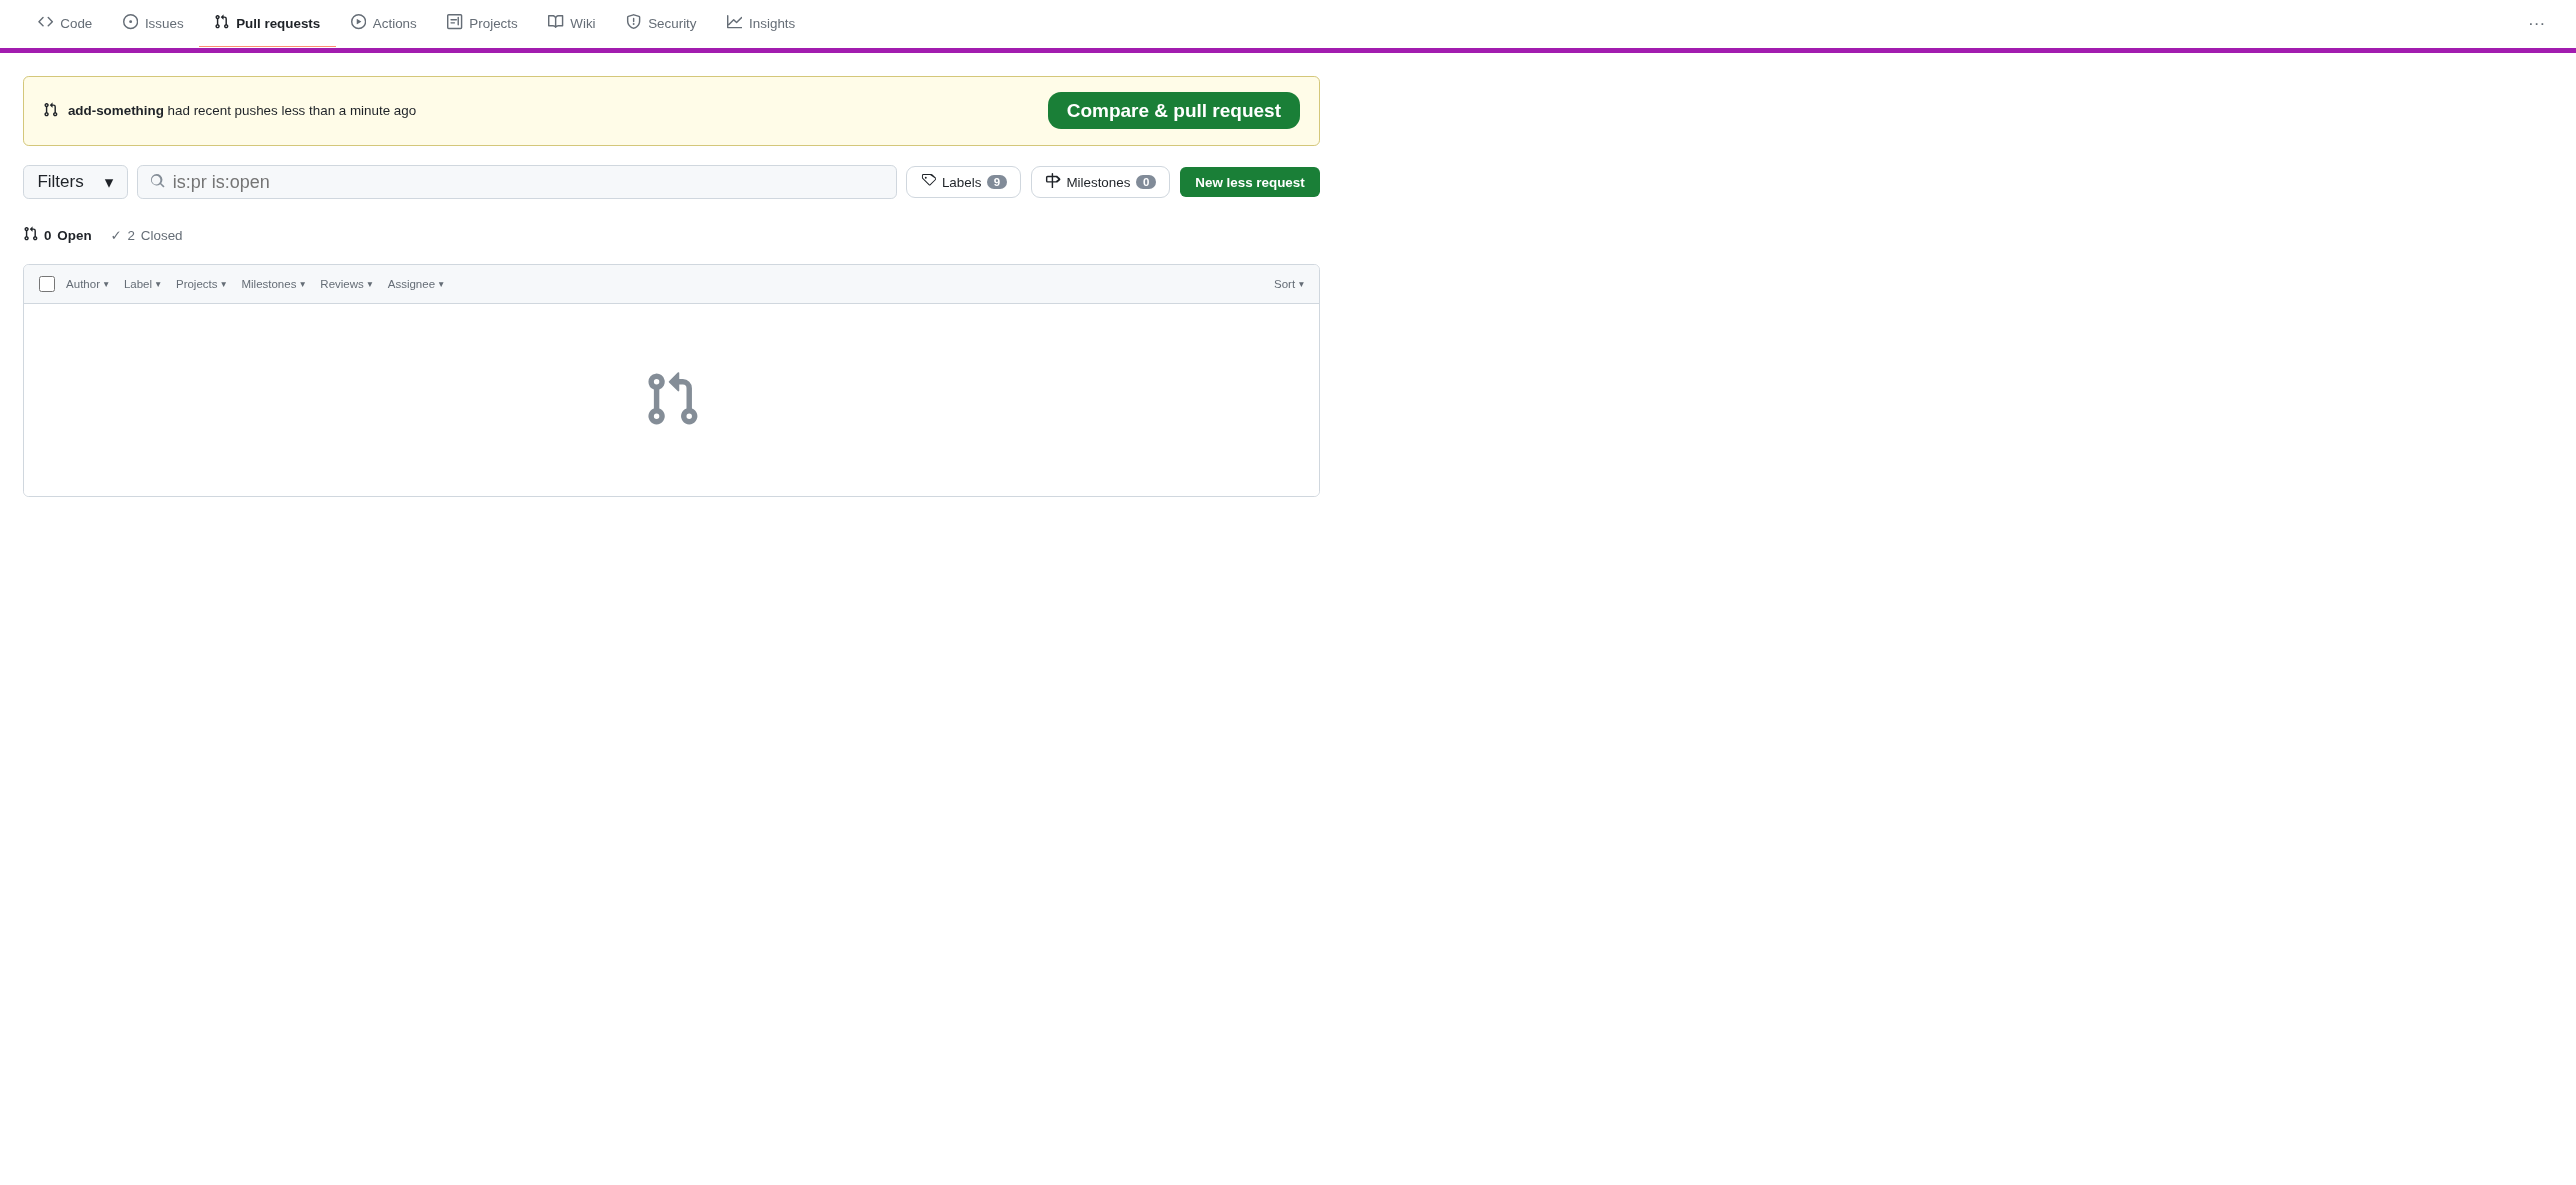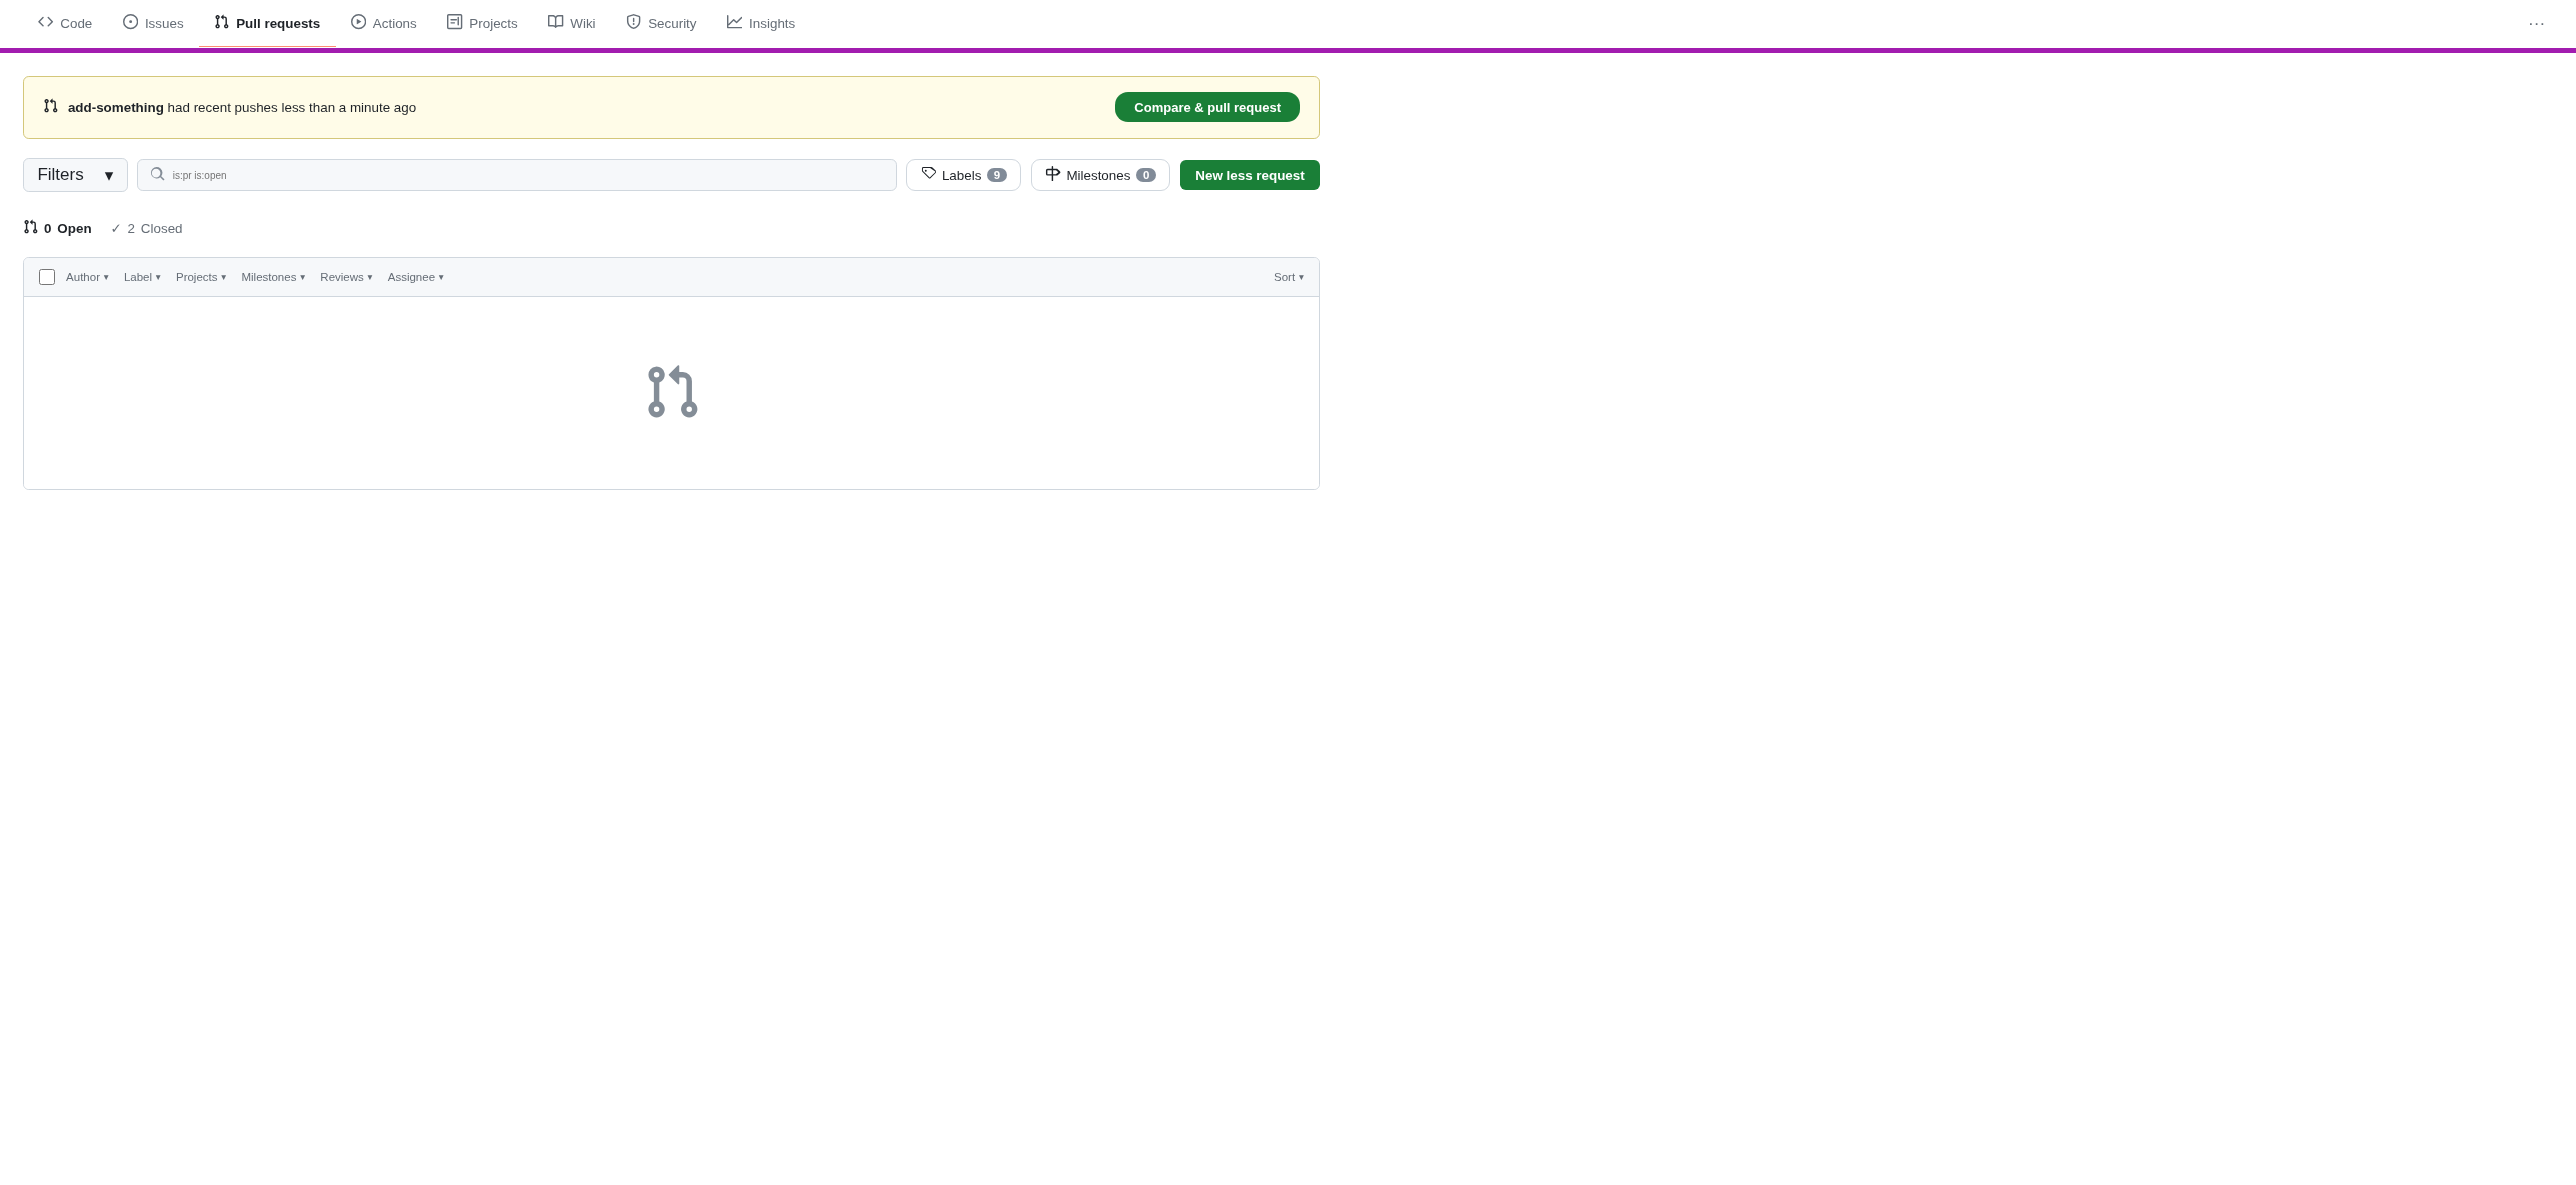--- a/index.html
+++ b/index.html
@@ -79,21 +79,21 @@
     }
     .banner-text strong {
       font-weight: 600;
     }
     .compare-btn {
       background: #1a7f37;
       color: #fff;
       border: none;
       border-radius: 13px;
       padding: 7.7px 19px;
-      font-size: 13px;
+      font-size: 19px;
       font-weight: 600;
       cursor: pointer;
       white-space: nowrap;
     }
 
     
     .filter-row {
       display: flex;
       align-items: center;
       gap: 9.6px;
@@ -118,21 +118,21 @@
       border: 1px solid #d0d7de;
       border-radius: 5.8px;
       padding: 5.8px 11.5px;
       gap: 7.7px;
       background: #f6f8fa;
     }
     .search-box input {
       border: none;
       background: transparent;
       outline: none;
-      font-size: 10px;
+      font-size: 18px;
       width: 100%;
       color: #6d28d9;
     }
     .search-icon { color: #848d97; font-size: 13.4px; }
     .labels-btn, .milestones-btn {
       display: flex;
       align-items: center;
       gap: 5.8px;
       padding: 5.8px 13.4px;
       border: 1px solid #d0d7de;

